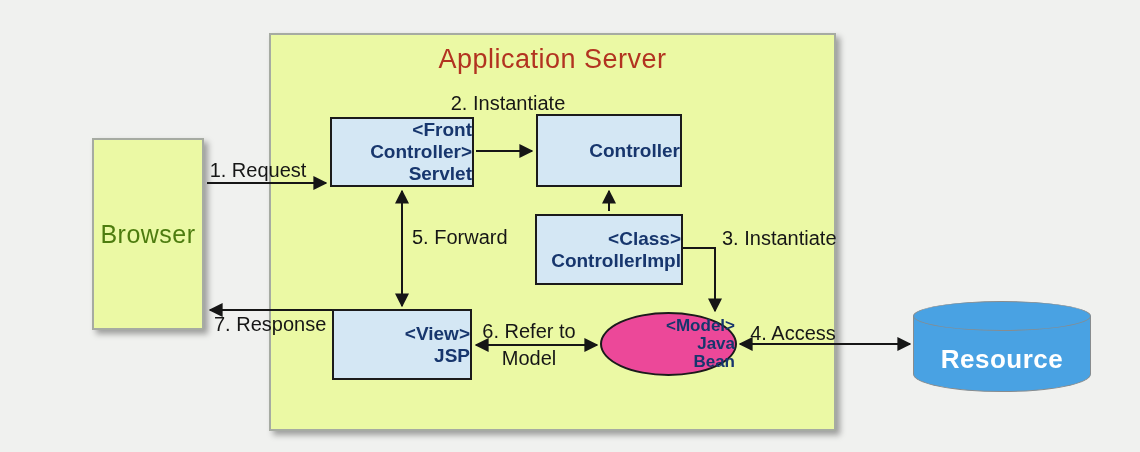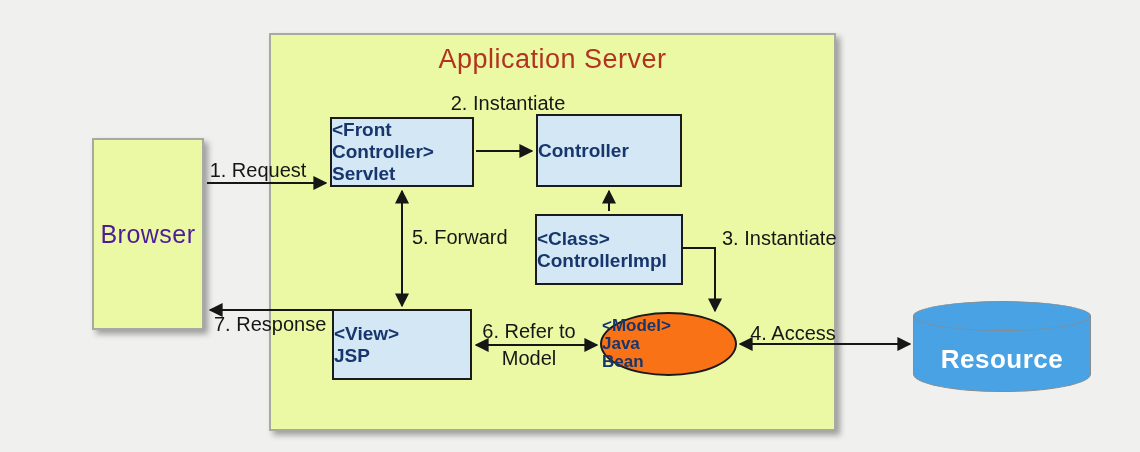--- a/index.html
+++ b/index.html
@@ -10,37 +10,37 @@
     background:#f0f1ef; overflow:hidden;
   }
   
   .ybox {
     position:absolute; background:#ebf9a4;
     border:2px solid #a6aba2;
     box-shadow:4px 4px 6px rgba(0,0,0,0.35);
   }
   .browser { left:92px; top:138px; width:112px; height:192px;
     display:flex; align-items:center; justify-content:center; }
-  .browser-label { color:#4c1d95; font-size:25px; letter-spacing:0.5px; }
+  .browser-label { color:#4d7c0f; font-size:25px; letter-spacing:0.5px; }
   .appserver { left:269px; top:33px; width:567px; height:398px; }
   .app-title { position:absolute; top:9px; left:0; right:0; text-align:center;
     color:#b23320; font-size:27px; letter-spacing:0.5px; }
   
   .node {
     position:absolute; background:#d4e7f4; border:2px solid #1b1b1b;
     color:#17366d; font-weight:bold; font-size:19px; line-height:22px;
-    display:flex; flex-direction:column; align-items:flex-start; justify-content:center;
+    display:flex; flex-direction:column; align-items:flex-end; justify-content:center;
     text-align:center;
   }
   .servlet        { left:330px; top:117px; width:144px; height:70px; }
   .controller     { left:536px; top:114px; width:146px; height:73px; }
   .controllerimpl { left:535px; top:214px; width:148px; height:71px; }
   .jsp            { left:332px; top:309px; width:140px; height:71px; }
   .model { left:600px; top:312px; width:137px; height:64px; border-radius:50%;
-           font-size:17px; line-height:18px; background:#f97316; }
+           font-size:17px; line-height:18px; background:#ec4899; }
   
   .cylinder { position:absolute; left:913px; top:301px; width:178px; height:91px; }
   .cyl-body { position:absolute; left:0; right:0; top:15px; bottom:0;
     background:#49a2e3; border:1px solid #888c8e; border-top:none;
     border-radius:0 0 50% 50% / 0 0 18px 18px; }
   .cyl-top { position:absolute; left:0; right:0; top:0; height:30px;
     background:#49a2e3; border:1px solid #888c8e; border-radius:50%; }
   .cyl-label { position:absolute; left:0; right:0; top:43px; text-align:center;
     color:#ffffff; font-weight:bold; font-size:26px; letter-spacing:0.5px; }
   

